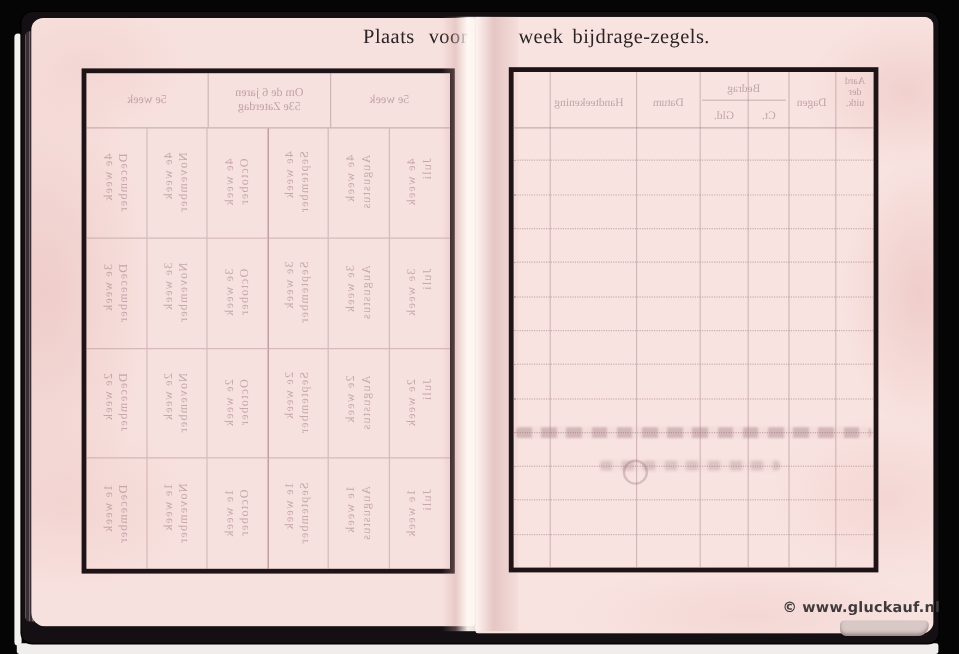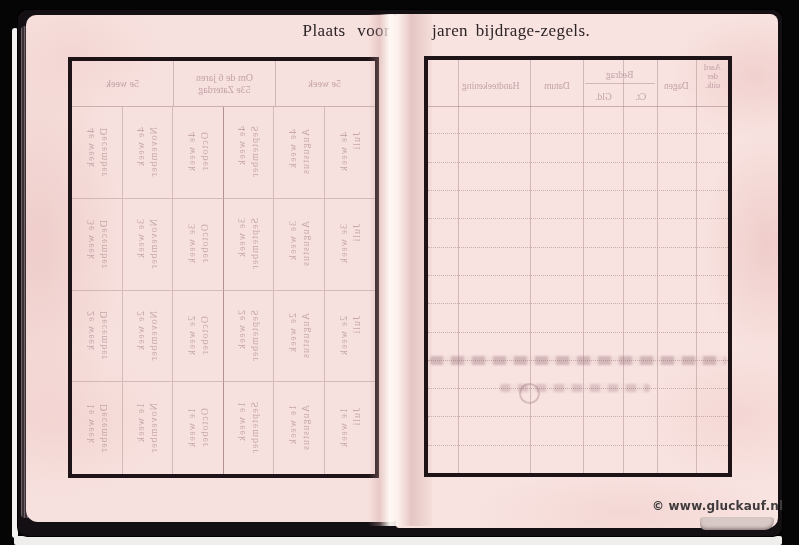--- a/index.html
+++ b/index.html
@@ -119,21 +119,21 @@
 
 <div class="abs edge-left"></div>
 <div class="abs edge-bottom"></div>
 <div class="abs cover"></div>
 <div class="abs page-stack"></div>
 
 <div class="abs page page-left"></div>
 <div class="abs page page-right"></div>
 
 <div class="abs title title-left">Plaats voor</div>
-<div class="abs title title-right">jaren bijdrage-zegels.</div>
+<div class="abs title title-right">week bijdrage-zegels.</div>
 
 <div class="abs ltable">
   <div class="lt-header">
     <div class="lt-hcell h1">
       <span class="mirror">5e week</span>
     </div>
     <div class="lt-hcell h2">
       <span class="mirror">Om de 6 jaren
 53e Zaterdag</span>
     </div>

